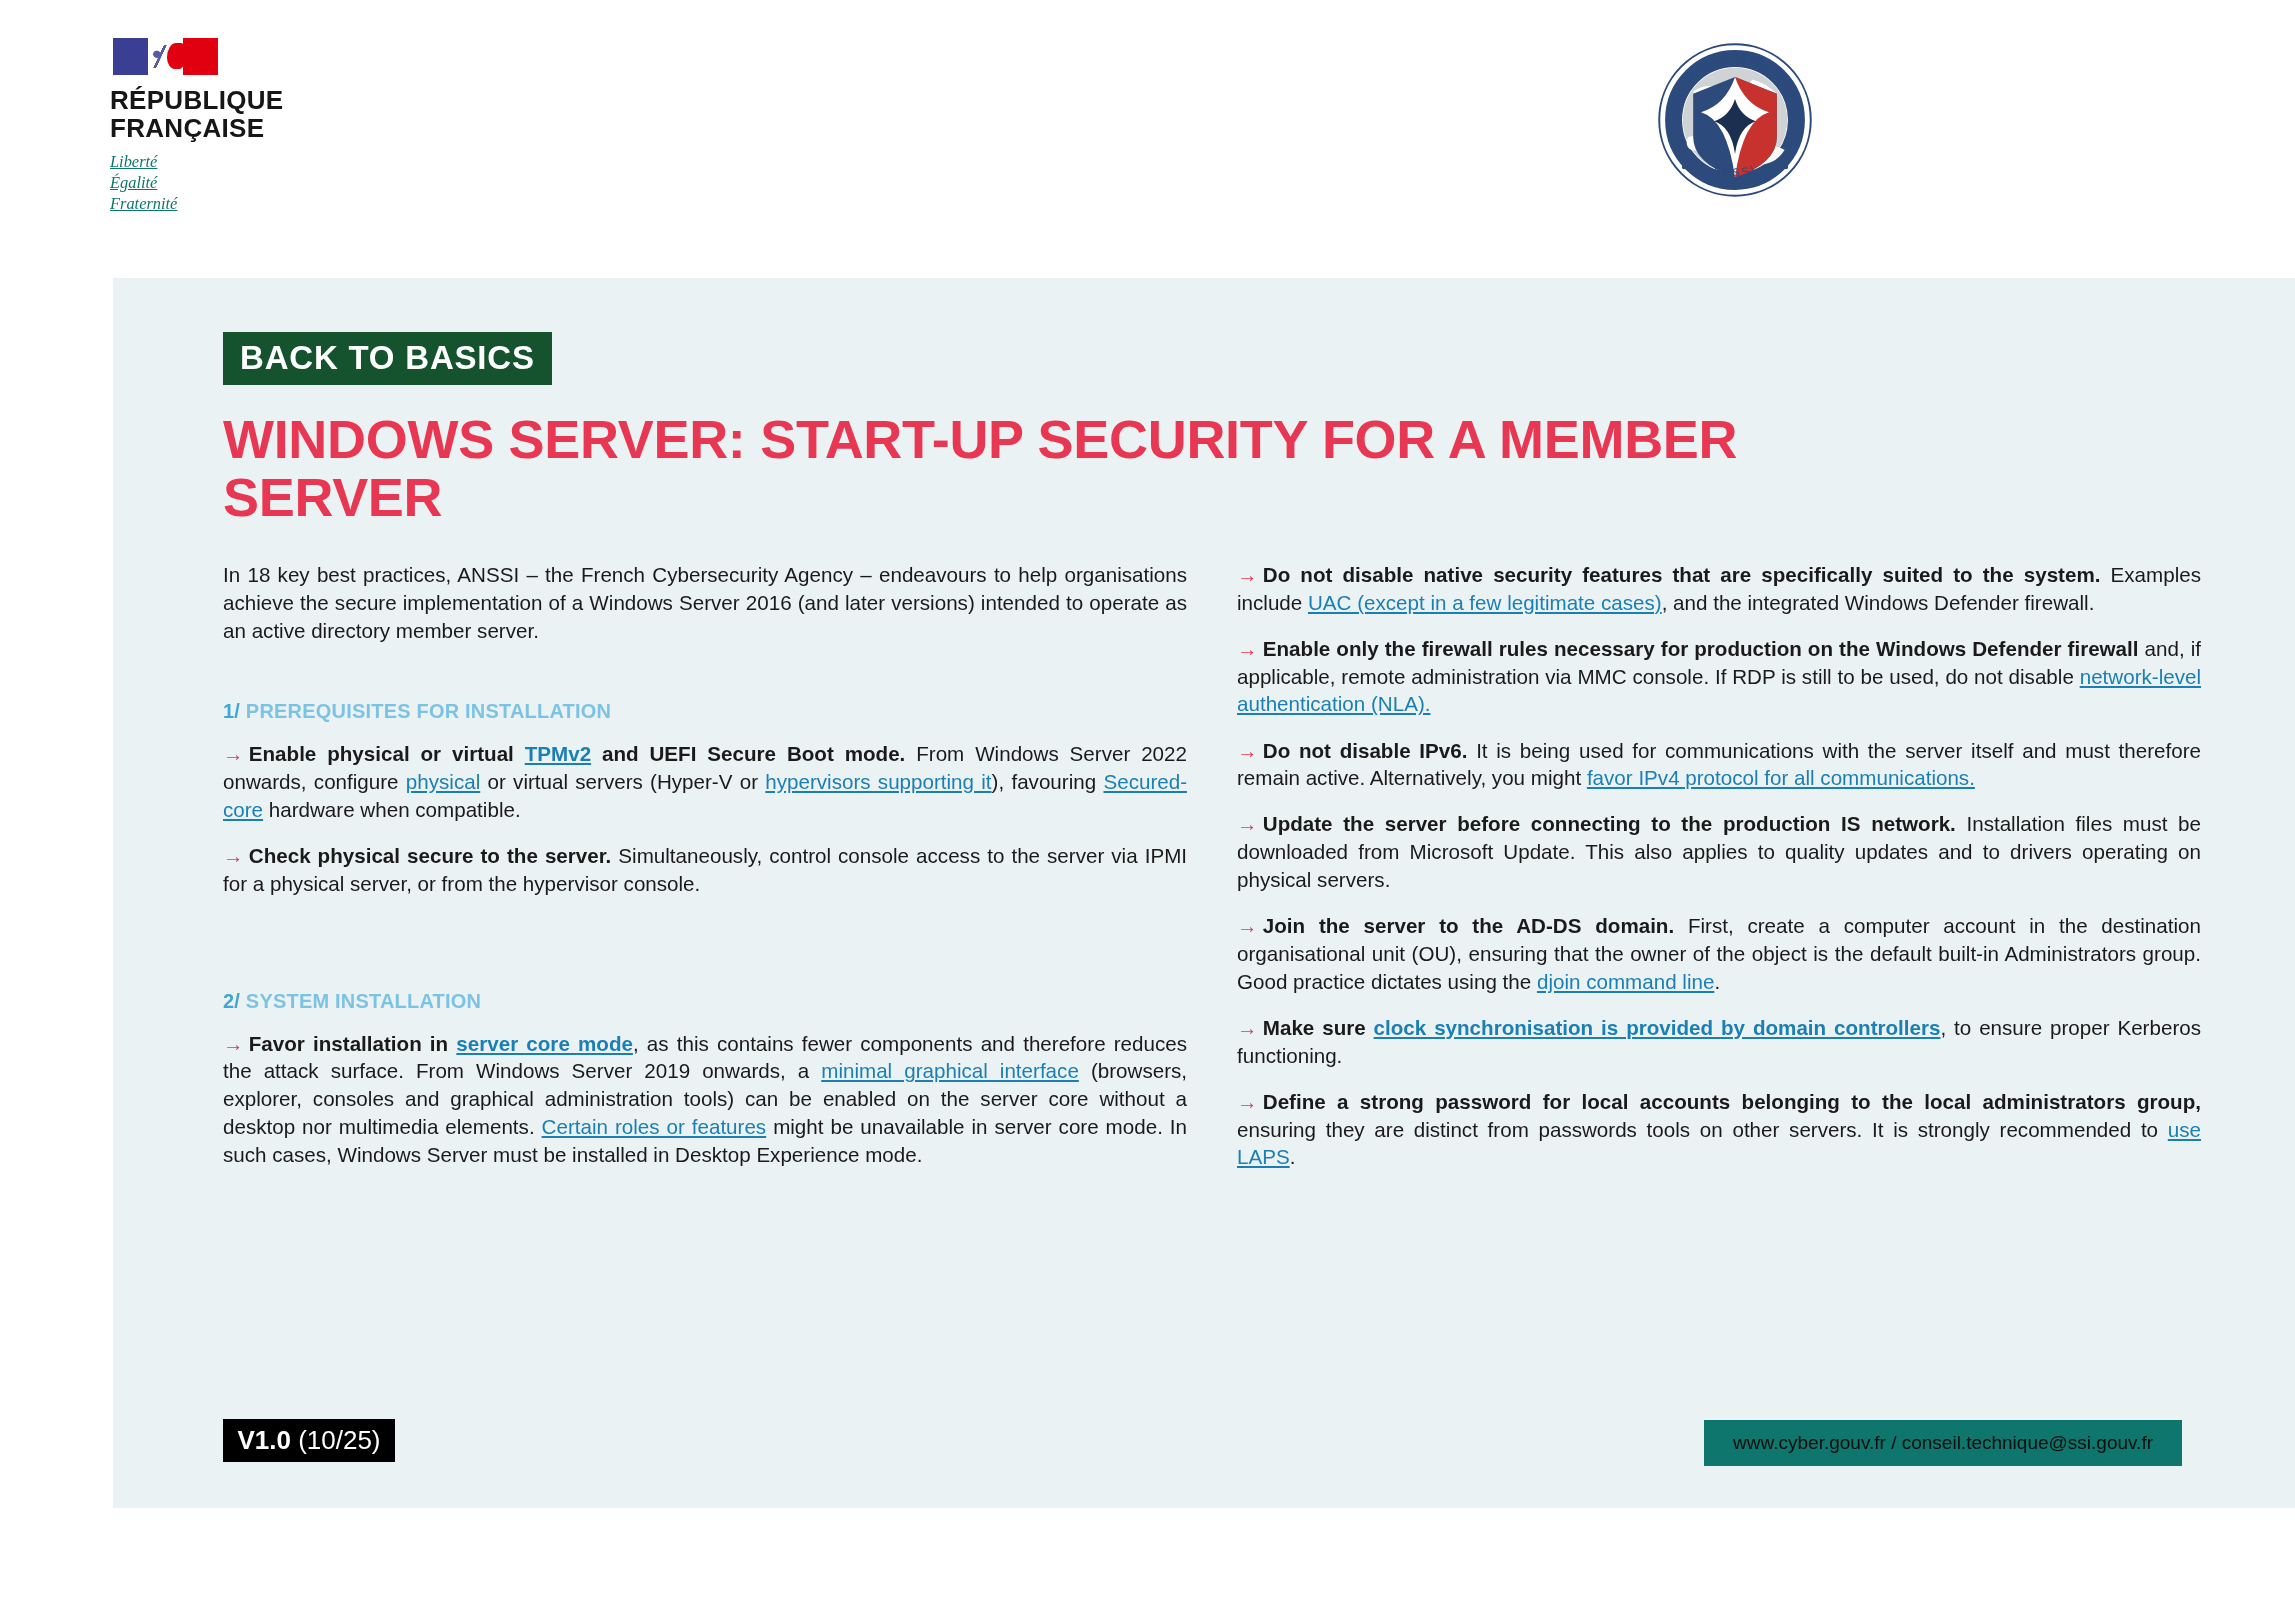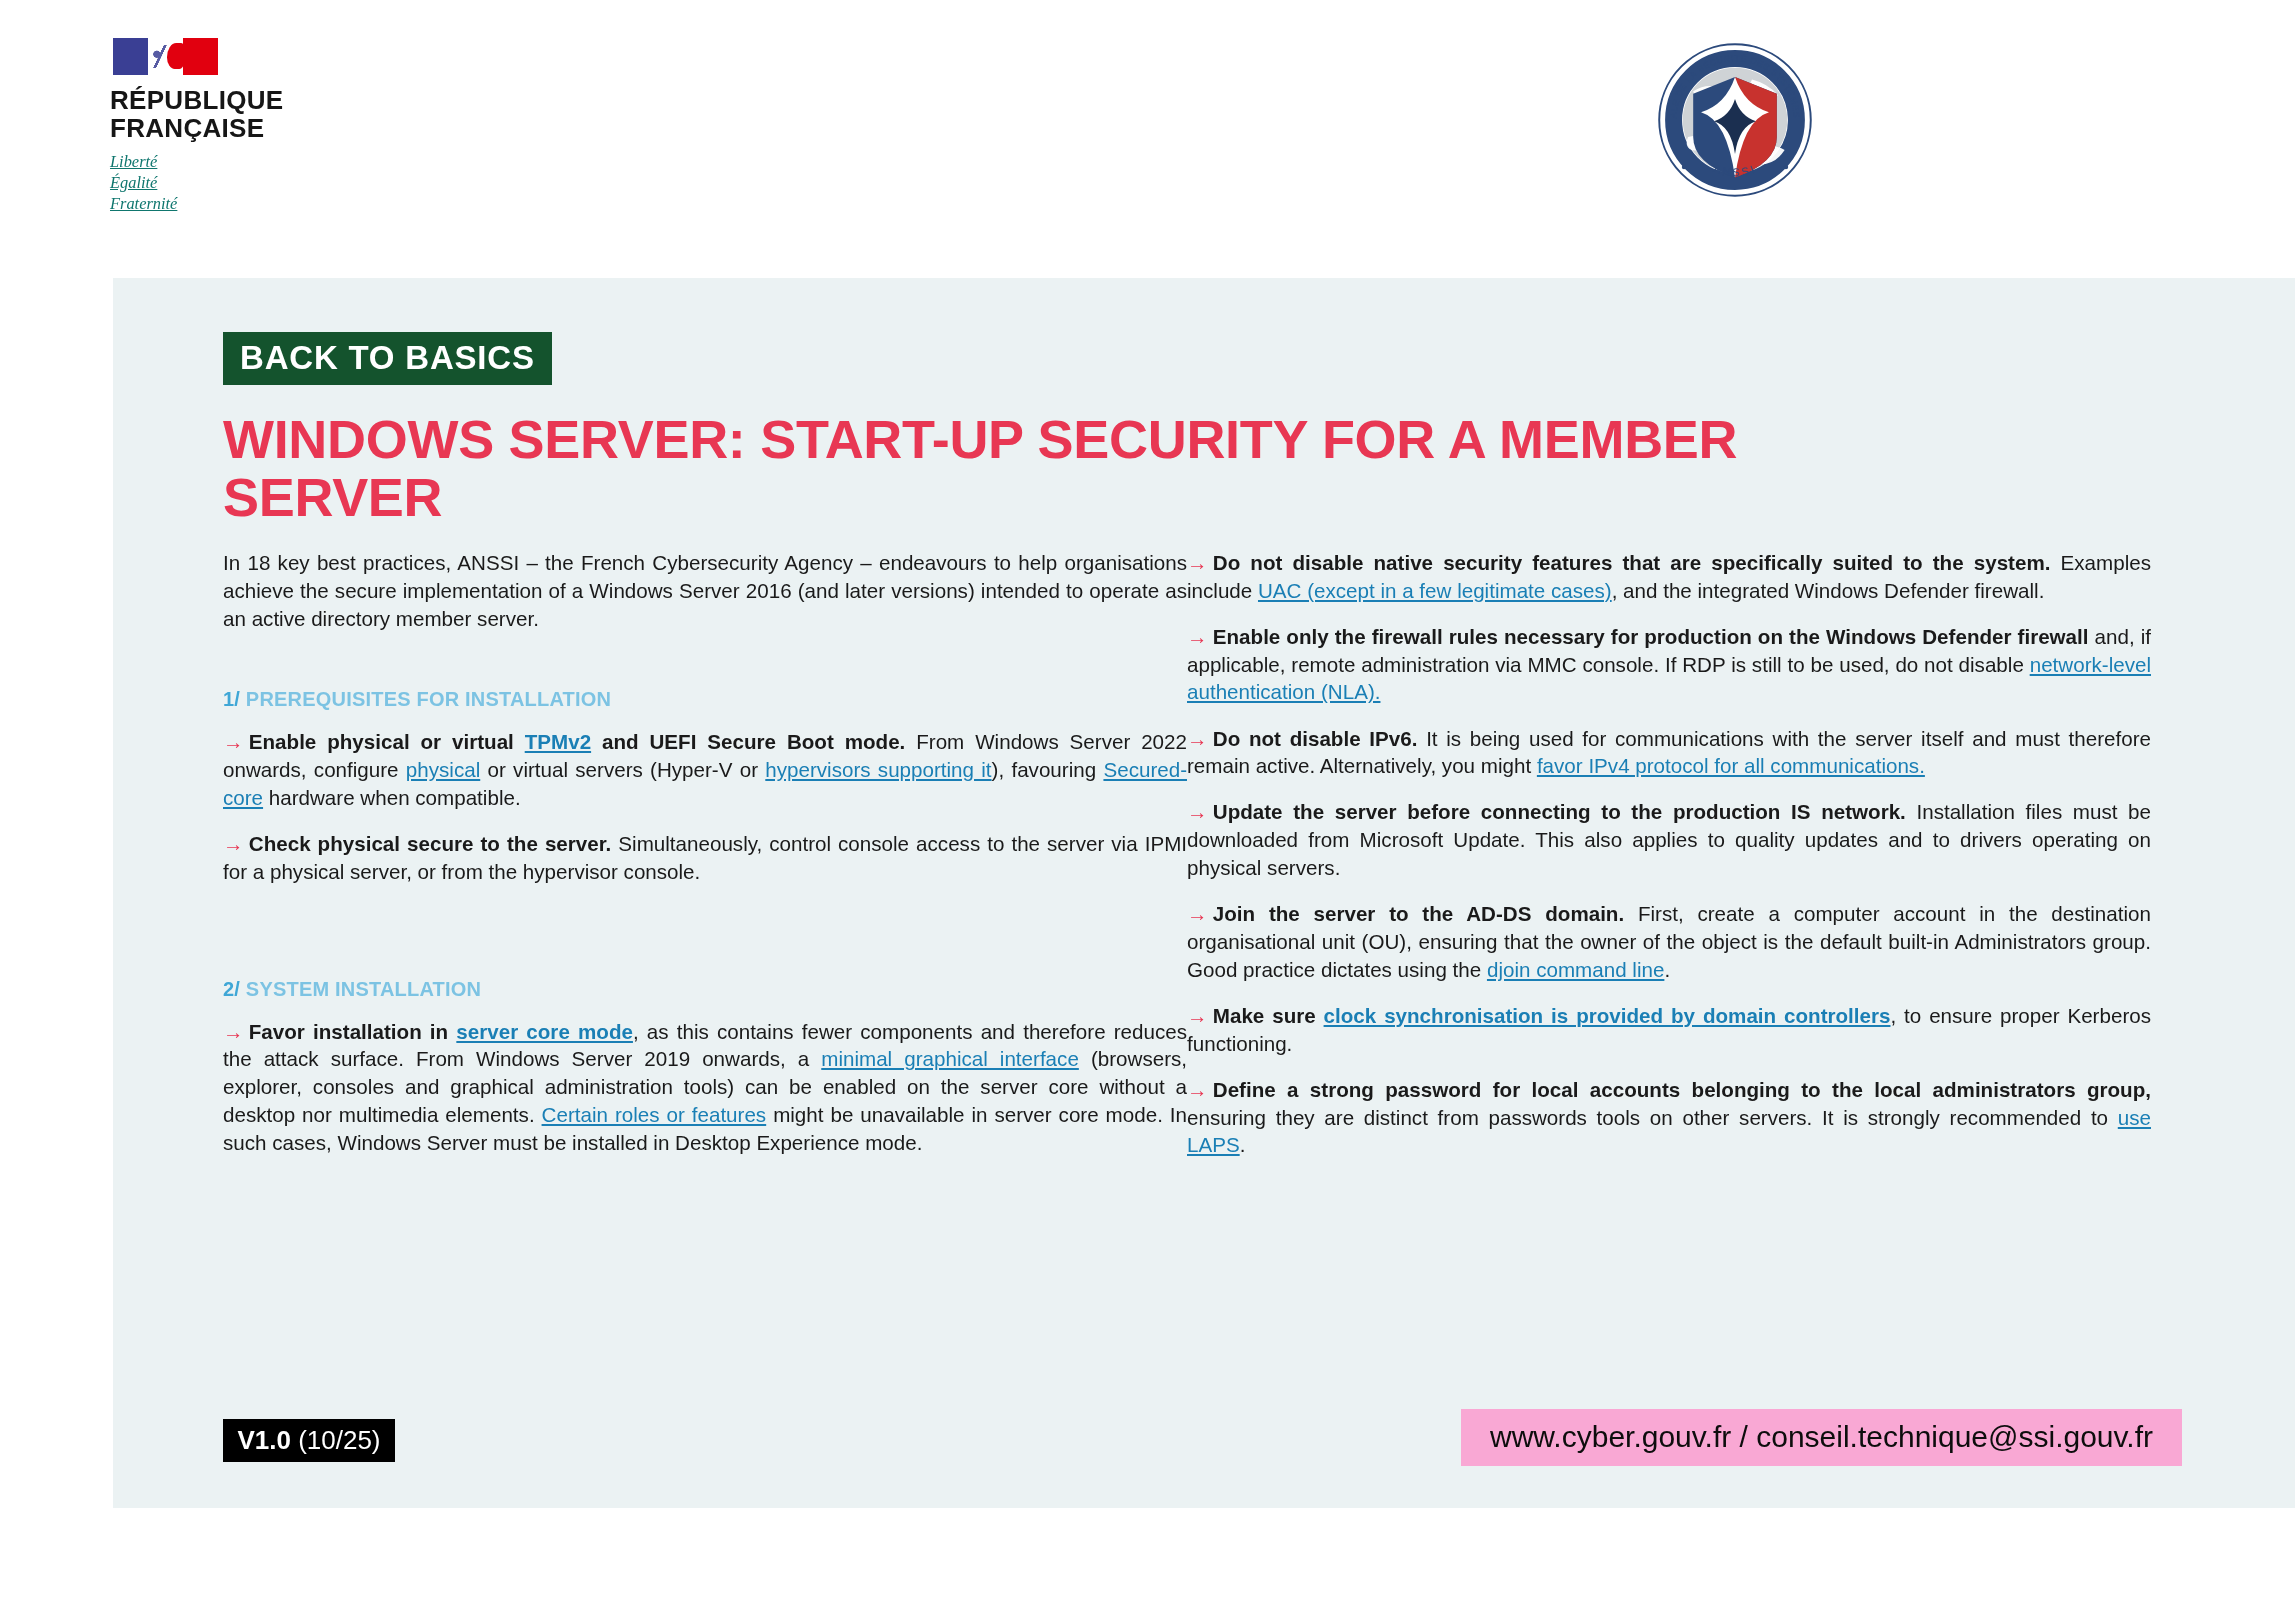--- a/index.html
+++ b/index.html
@@ -118,23 +118,24 @@
     line-height: 1.08;
     letter-spacing: -0.3px;
     max-width: 1716px;
     text-transform: uppercase;
   }
 
   
   .columns {
     position: absolute;
     left: 110px;
-    top: 271px;
+    top: 283px;
     width: 1978px;
     display: flex;
+    gap: 50px;
   }
   .col { width: 964px; }
 
   .intro, .bullet p {
     font-size: 20.6px;
     line-height: 1.35;
     color: #1a1a1a;
     text-align: justify;
     margin: 0;
   }
@@ -178,23 +179,23 @@
     font-size: 26px;
     padding: 7.9px 14.4px 9.2px 14.4px;
     line-height: 1;
   }
   .version-badge .v { font-weight: bold; }
 
   .contact-banner {
     position: absolute;
     right: 114px;
     bottom: 42px;
-    background: #f9a8d4;
+    background: #0f766e;
     color: #0d0d0d;
-    font-size: 30px;
+    font-size: 19px;
     padding: 13px 29px 14.4px 29px;
     line-height: 1;
   }
 </style>
 </head>
 <body>
 
 <div class="header">
 
   <div class="marianne">

